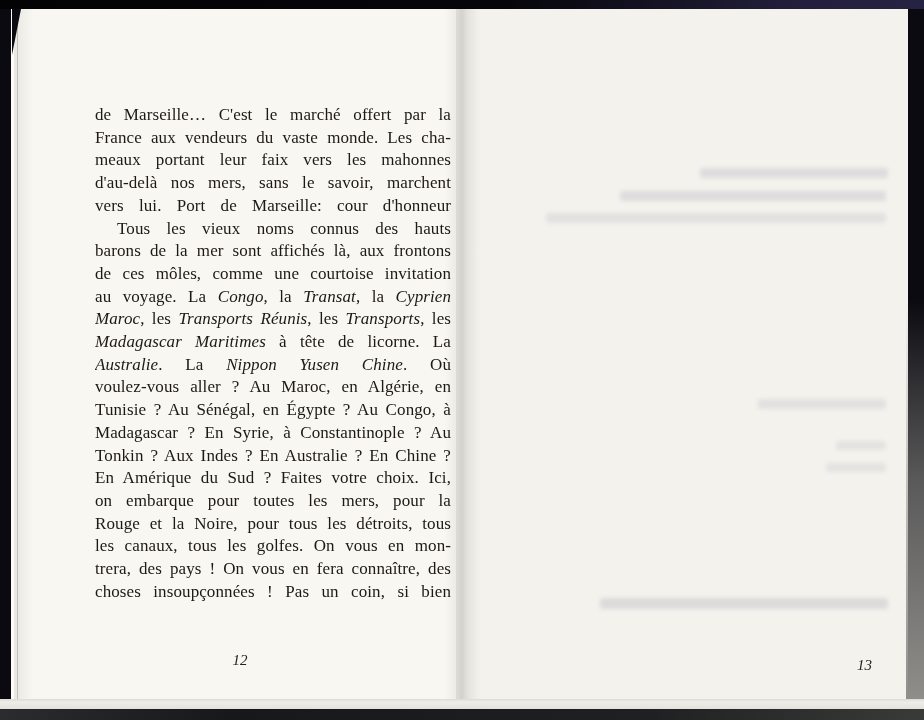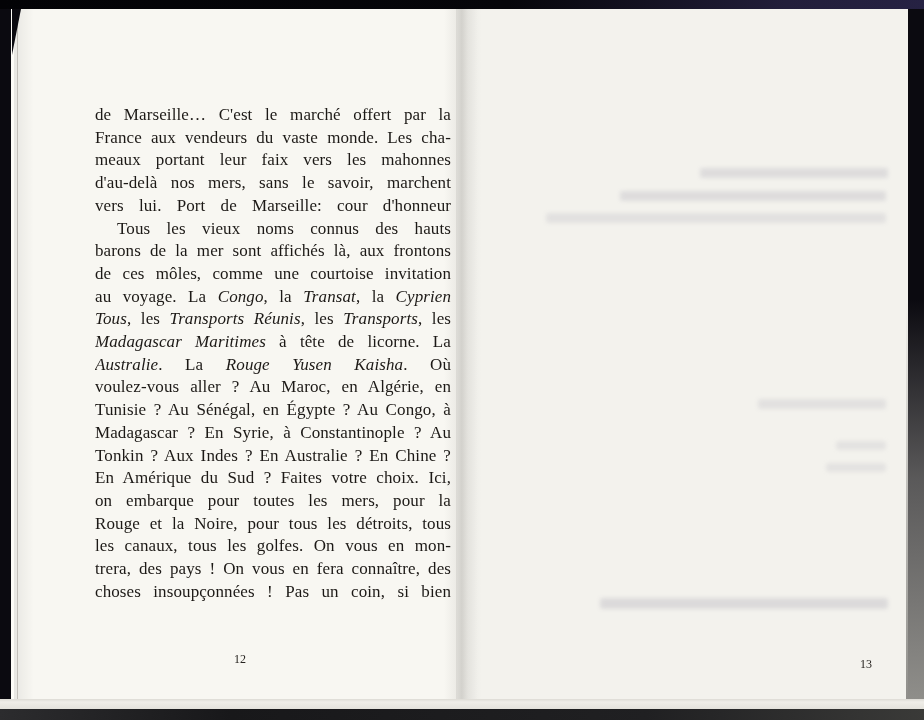--- a/index.html
+++ b/index.html
@@ -45,21 +45,21 @@
       rgba(60,55,50,0) 0%, rgba(60,55,50,0.07) 40%,
       rgba(60,55,50,0.13) 52%, rgba(60,55,50,0.05) 70%, rgba(60,55,50,0) 100%);}
   
   .text-block{position:absolute;z-index:2;font-size:17px;line-height:22.7px;}
   .text-block-left{left:83px;top:95px;width:356px;}
   .line{text-align:justify;text-align-last:justify;overflow:hidden;
     letter-spacing:0.1px;word-spacing:1px;}
   .line.end{text-align-last:left;}
   .line.ind{text-indent:22px;}
   .it{font-style:italic;}
-  .page-num{position:absolute;z-index:2;font-size:12px;
+  .page-num{position:absolute;z-index:2;font-style:italic;font-size:15px;
     text-align:center;color:#26231f;}
   .page-num-left{left:83px;top:652px;width:356px;transform:translateX(-21px);}
   .page-num-right{left:540px;top:657px;width:348px;transform:translateX(-16px);text-align:right;}
   
   .smudge{position:absolute;z-index:1;background:#a7a5b2;opacity:0.28;
     filter:blur(2px);border-radius:3px;}
   .sm1{left:700px;top:168px;width:188px;height:10px;}
   .sm2{left:620px;top:191px;width:266px;height:10px;}
   .sm3{left:546px;top:213px;width:340px;height:10px;opacity:0.22;}
   .sm4{left:758px;top:399px;width:128px;height:10px;opacity:0.22;}
@@ -78,23 +78,23 @@
     <div class="text-block text-block-left">
         <div class="line"><span>de Marseille… C'est le marché offert par la</span></div>
         <div class="line"><span>France aux vendeurs du vaste monde. Les cha-</span></div>
         <div class="line"><span>meaux portant leur faix vers les mahonnes</span></div>
         <div class="line"><span>d'au-delà nos mers, sans le savoir, marchent</span></div>
         <div class="line"><span>vers lui. Port de Marseille: cour d'honneur</span></div>
         <div class="line ind"><span>Tous les vieux noms connus des hauts</span></div>
         <div class="line"><span>barons de la mer sont affichés là, aux frontons</span></div>
         <div class="line"><span>de ces môles, comme une courtoise invitation</span></div>
         <div class="line"><span>au voyage. La </span><span class="it">Congo</span><span>, la </span><span class="it">Transat</span><span>, la </span><span class="it">Cyprien</span></div>
-        <div class="line"><span class="it">Tous</span><span>, les </span><span class="it">Transports Réunis</span><span>, les </span><span class="it">Transports</span><span>, les</span></div>
+        <div class="line"><span class="it">Maroc</span><span>, les </span><span class="it">Transports Réunis</span><span>, les </span><span class="it">Transports</span><span>, les</span></div>
         <div class="line"><span class="it">Madagascar Maritimes</span><span> à tête de licorne. La</span></div>
-        <div class="line"><span class="it">Australie</span><span>. La </span><span class="it">Rouge Yusen Kaisha</span><span>. Où</span></div>
+        <div class="line"><span class="it">Australie</span><span>. La </span><span class="it">Nippon Yusen Chine</span><span>. Où</span></div>
         <div class="line"><span>voulez-vous aller ? Au Maroc, en Algérie, en</span></div>
         <div class="line"><span>Tunisie ? Au Sénégal, en Égypte ? Au Congo, à</span></div>
         <div class="line"><span>Madagascar ? En Syrie, à Constantinople ? Au</span></div>
         <div class="line"><span>Tonkin ? Aux Indes ? En Australie ? En Chine ?</span></div>
         <div class="line"><span>En Amérique du Sud ? Faites votre choix. Ici,</span></div>
         <div class="line"><span>on embarque pour toutes les mers, pour la</span></div>
         <div class="line"><span>Rouge et la Noire, pour tous les détroits, tous</span></div>
         <div class="line"><span>les canaux, tous les golfes. On vous en mon-</span></div>
         <div class="line"><span>trera, des pays ! On vous en fera connaître, des</span></div>
         <div class="line"><span>choses insoupçonnées ! Pas un coin, si bien</span></div>

